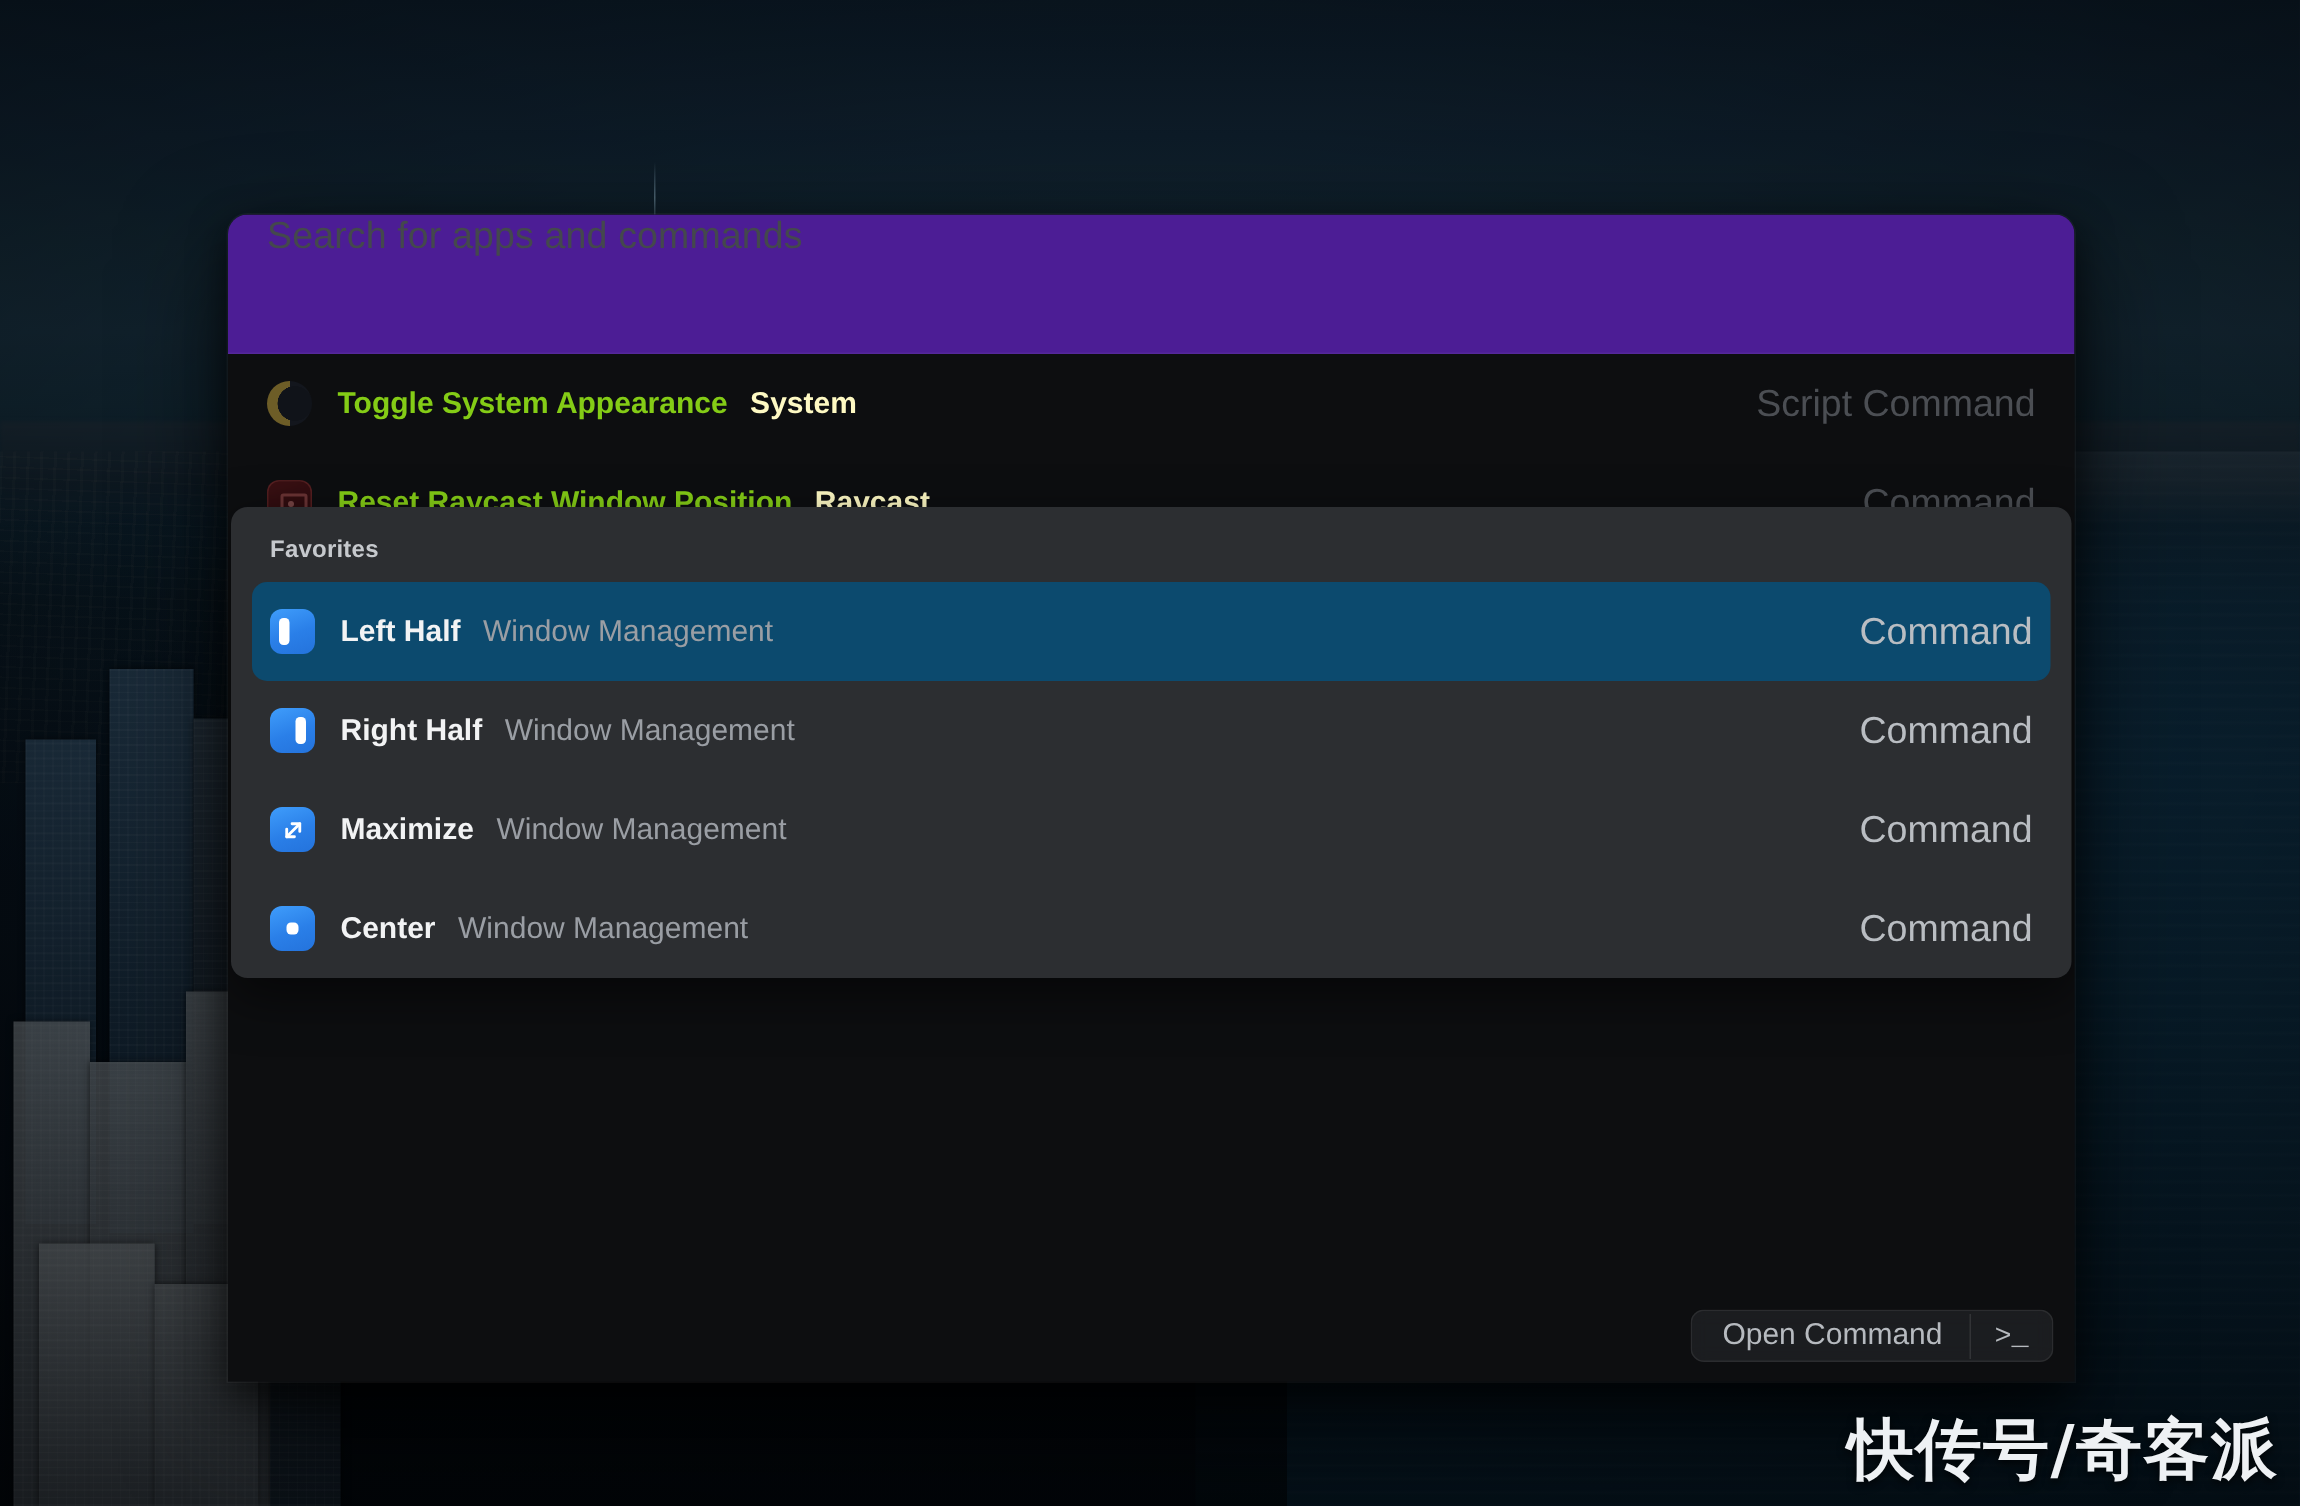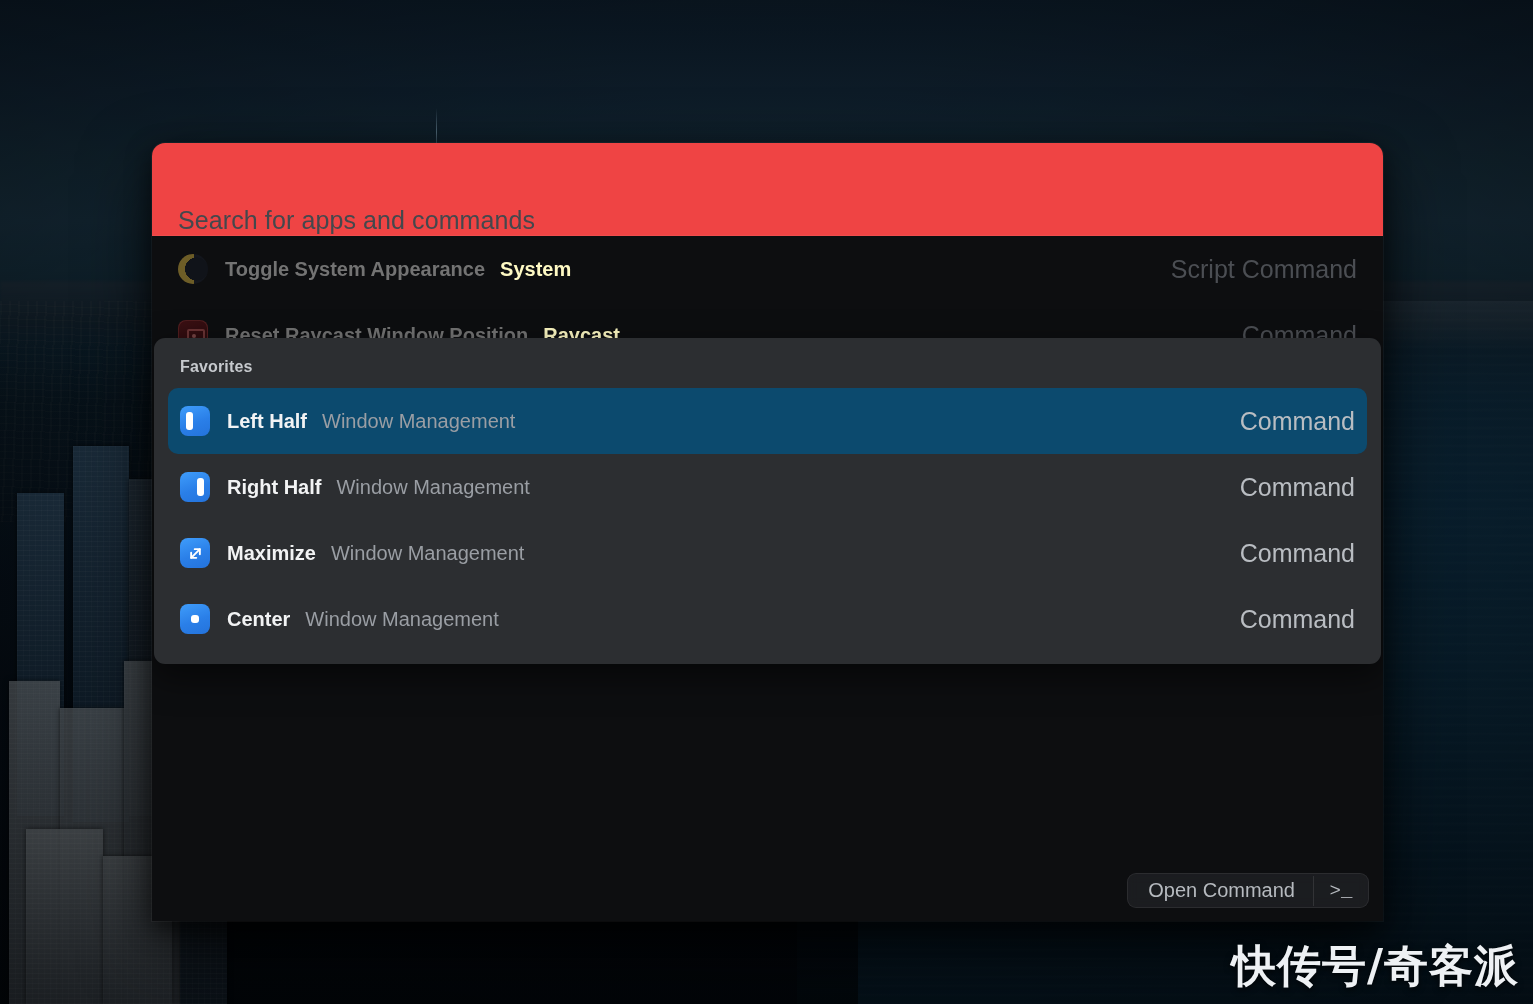--- a/index.html
+++ b/index.html
@@ -137,23 +137,23 @@
       0 0 0 1px rgba(255,255,255,0.045),
       0 28px 70px rgba(0,0,0,0.72),
       0 8px 24px rgba(0,0,0,0.55);
     overflow:hidden;
   }
 
   
   #searchbar {
     position:relative;
     height:93px;
-    display:flex; align-items:flex-end;
+    display:flex; align-items:flex-start;
     padding:0 26px;
-    background:#ef4444;
+    background:#4c1d95;
     border-bottom:1px solid rgba(255,255,255,0.05);
   }
   #search-input {
     width:100%;
     background:transparent; border:none; outline:none;
     color:#e7e8ea;
     font-family:"Liberation Sans", sans-serif;
     font-size:25px;
     letter-spacing:0.1px;
   }
@@ -214,29 +214,28 @@
   }
 
   
   #favorites-card {
     position:absolute;
     left:2px; top:102px;
     width:1227px;
     background:#2c2e31;
     border-radius:11px;
     box-shadow:0 12px 34px rgba(0,0,0,0.55);
-    padding-bottom:12px;
     z-index:5;
   }
   #favorites-card .section-title { color:#c6c9cd; padding-top:20px; }
   #favorites-card .row-type { color:#b9bdc2; }
 
   
   #suggestions-list { opacity:1; }
-  .dim .row-title { color:#737373; }
+  .dim .row-title { color:#84cc16; }
   .dim .row-sub   { color:#fef9c3;font-weight:bold; }
   .dim .row-type  { color:#4b4e53; }
   .dim .section-title { color:#4a4d52; }
   .dim .row-icon { filter:brightness(0.52) saturate(0.85); }
 
   
   .ic-blue {
     background:linear-gradient(160deg, #3f9dfb 0%, #2a7fe8 55%, #2473dc 100%);
   }
   .half-l, .half-r, .half-t {

